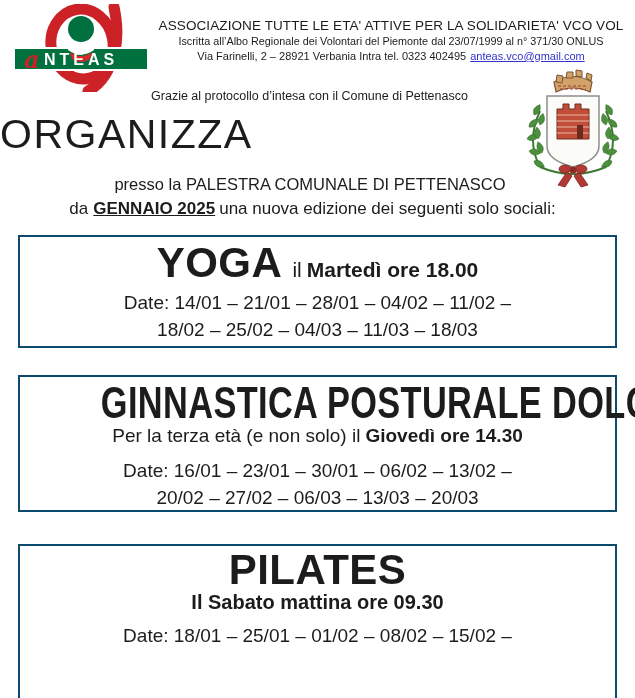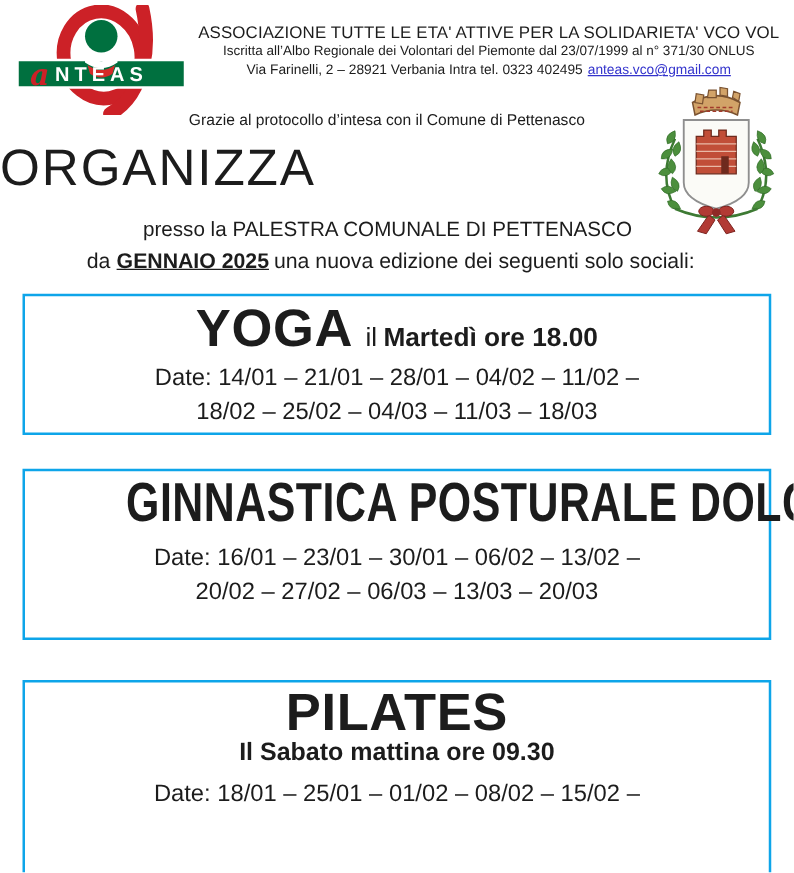--- a/index.html
+++ b/index.html
@@ -19,21 +19,21 @@
   .grazie{position:absolute;top:89px;left:0;width:547px;box-sizing:border-box;
           padding-left:72px;text-align:center;font-size:12.5px;}
   .organizza{position:absolute;top:110px;left:0;width:635px;text-align:left;
              font-size:41px;font-weight:400;letter-spacing:1.5px;line-height:48px;}
   .presso{position:absolute;top:173px;left:0;width:620px;text-align:center;font-size:16.5px;line-height:22px;}
   .da-line{position:absolute;top:197px;left:0;width:625px;text-align:center;font-size:17px;line-height:23px;}
   .da-highlight{font-weight:bold;text-decoration:underline;margin:0 4px;}
   .da-prefix{margin-right:1px;}
   
   .course-box{position:absolute;left:18px;width:599px;box-sizing:border-box;
-              border:2px solid #0ea5e9;background:#fff;text-align:center;}
+              border:2px solid #0c4a6e;background:#fff;text-align:center;}
   .box-yoga{top:235px;height:113px;padding-top:6px;}
   .box-ginnastica{top:375px;height:137px;padding-top:5px;}
   .box-pilates{top:544px;height:172px;padding-top:4px;}
   .course-name{font-size:42px;font-weight:bold;line-height:40px;letter-spacing:0.5px;}
   .course-name-condensed{display:inline-block;font-size:44px;font-weight:bold;line-height:42px;
               transform:scaleX(0.78);transform-origin:50% 50%;white-space:nowrap;letter-spacing:0.5px;}
   .schedule-inline{font-size:21px;margin-left:10px;}
   .schedule-prefix{font-weight:400;margin-right:5px;}
   .schedule-bold{font-weight:bold;}
   .subtitle{font-size:19px;line-height:24px;}
@@ -128,20 +128,21 @@
       <span class="course-name">YOGA</span><span class="schedule-inline"><span class="schedule-prefix">il</span><span class="schedule-bold">Martedì ore 18.00</span></span>
     </div>
     <div class="dates dates-first">Date: 14/01 – 21/01 – 28/01 – 04/02 – 11/02 –</div>
     <div class="dates">18/02 – 25/02 – 04/03 – 11/03 – 18/03</div>
   </section>
 
   <section class="course-box box-ginnastica">
     <div>
       <span class="course-name-condensed">GINNASTICA POSTURALE DOLCE</span>
     </div>
+    <div class="subtitle"><span class="schedule-prefix">Per la terza età (e non solo) il</span><span class="schedule-bold">Giovedì ore 14.30</span></div>
     <div class="dates dates-first">Date: 16/01 – 23/01 – 30/01 – 06/02 – 13/02 –</div>
     <div class="dates">20/02 – 27/02 – 06/03 – 13/03 – 20/03</div>
   </section>
 
   <section class="course-box box-pilates">
     <div>
       <span class="course-name">PILATES</span>
     </div>
     <div class="subtitle-allbold">Il Sabato mattina ore 09.30</div>
     <div class="dates dates-first">Date: 18/01 – 25/01 – 01/02 – 08/02 – 15/02 –</div>

